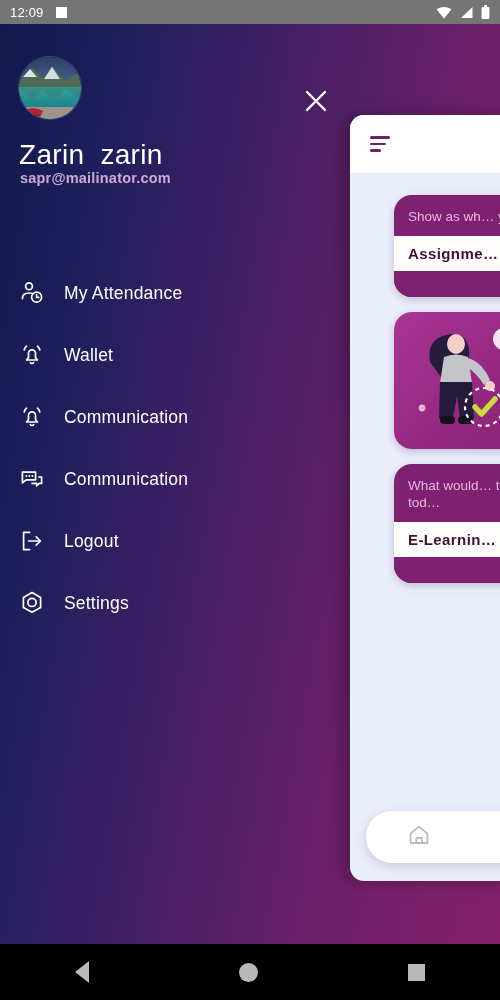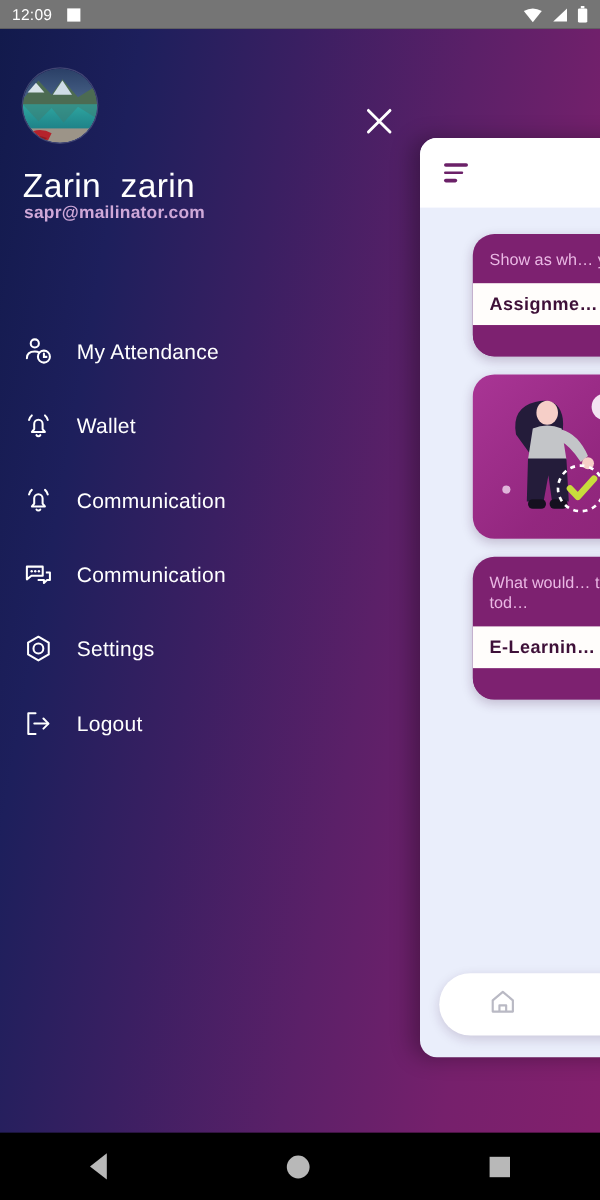--- a/index.html
+++ b/index.html
@@ -226,36 +226,36 @@
           <circle cx="13.4" cy="10" r="1" fill="#fff" stroke="none"></circle>
           <path d="M19.2 11 h3.4 v6.4 h-2.4 l-2.6 2.4 v-2.4 h-5.2" stroke-linejoin="round"></path>
         </svg>
       </span>
       <span class="mi-lbl">Communication</span>
     </div>
 
     <div class="mi">
       <span class="mi-ico">
         <svg width="26" height="26" viewBox="0 0 26 26" fill="none" stroke="#fff" stroke-width="1.7">
-          <path d="M13 2.6 L21.6 7.5 v9.9 L13 22.3 L4.4 17.4 V7.5 Z" stroke-linejoin="round"></path>
-          <circle cx="13" cy="12.4" r="4.1"></circle>
-        </svg>
-      </span>
-      <span class="mi-lbl">Settings</span>
-    </div>
-
-    <div class="mi">
-      <span class="mi-ico">
-        <svg width="26" height="26" viewBox="0 0 26 26" fill="none" stroke="#fff" stroke-width="1.7">
           <path d="M10.6 4.4 H4.6 v17.2 h6" stroke-linejoin="round" stroke-linecap="round"></path>
           <path d="M9.6 13 h11.4" stroke-linecap="round"></path>
           <path d="M17.2 8.8 L21.4 13 L17.2 17.2" stroke-linejoin="round" stroke-linecap="round"></path>
         </svg>
       </span>
       <span class="mi-lbl">Logout</span>
+    </div>
+
+    <div class="mi">
+      <span class="mi-ico">
+        <svg width="26" height="26" viewBox="0 0 26 26" fill="none" stroke="#fff" stroke-width="1.7">
+          <path d="M13 2.6 L21.6 7.5 v9.9 L13 22.3 L4.4 17.4 V7.5 Z" stroke-linejoin="round"></path>
+          <circle cx="13" cy="12.4" r="4.1"></circle>
+        </svg>
+      </span>
+      <span class="mi-lbl">Settings</span>
     </div>
   </div>
 
   <div class="panel">
 
     <div class="panel-top">
       <span class="burger">
         <i></i>
           <i></i>
           <i></i>

